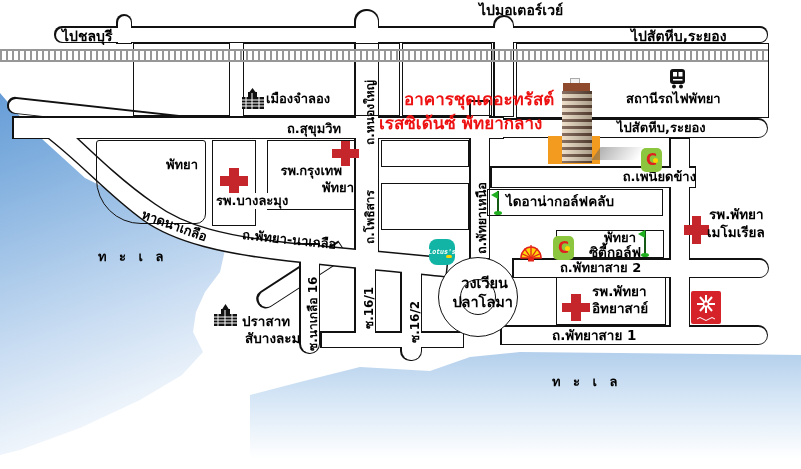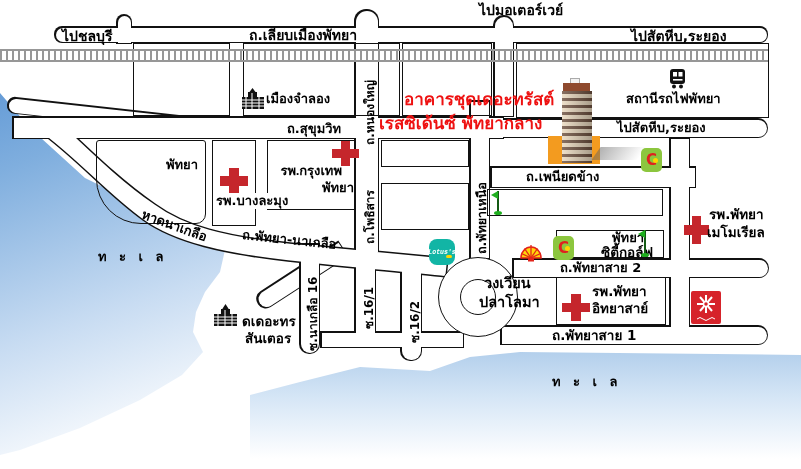--- a/index.html
+++ b/index.html
@@ -12,21 +12,21 @@
   .rf{position:absolute;background:#fff;}
   
   .cap{position:absolute;background:#111;}
   .cap>i{position:absolute;left:1.5px;top:1.5px;right:1.5px;bottom:1.5px;background:#fff;display:block;}
   
   .blk{position:absolute;border:1.3px solid #111;background:transparent;}
   
   .lb{position:absolute;font-weight:bold;font-size:13px;line-height:1.2;white-space:nowrap;}
   .vlb{position:absolute;writing-mode:vertical-rl;transform:rotate(180deg);
        font-weight:bold;font-size:12px;white-space:nowrap;}
-  .ctr{text-align:left;margin-left:36px;}
+  .ctr{text-align:right;}
   .rgt{text-align:right;}
   
   .cx{position:absolute;}
   .cx::before{content:"";position:absolute;left:32%;top:0;width:36%;height:100%;background:#c5262c;}
   .cx::after{content:"";position:absolute;top:32%;left:0;height:36%;width:100%;background:#c5262c;}
   
   .rail{position:absolute;border-top:2px solid #979797;border-bottom:2px solid #979797;
         background:repeating-linear-gradient(90deg,#979797 0 2px,rgba(0,0,0,0) 2px 6px);}
   
   .sea-left{position:absolute;left:0;top:0;width:270px;height:469px;
@@ -130,21 +130,20 @@
 
   <div class="plot" style="left:548px;top:136px;width:52px;height:28px;"></div>
   <div class="twr-shadow" style="left:596px;top:147px;width:46px;height:13px;"></div>
   <div class="abs" style="left:558px;top:83px;width:38px;height:80px;">
     <div class="twr-chim" style="left:12px;top:-5px;width:10px;height:7px;"></div>
     <div class="twr-cap" style="left:5px;top:0;width:27px;height:9px;"></div>
     <div class="twr-body" style="left:4px;top:8px;width:30px;height:72px;"></div>
   </div>
 
   <div class="lb" style="left:62px;top:28px;font-size:14px;">ไปชลบุรี</div>
-  <div class="lb" style="left:249px;top:27px;font-size:14px;">ถ.เลียบเมืองพัทยา</div>
   <div class="lb" style="left:479px;top:2px;font-size:14px;">ไปมอเตอร์เวย์</div>
   <div class="lb" style="left:631px;top:28px;font-size:14px;">ไปสัตหีบ,ระยอง</div>
 
   <svg class="abs" style="left:241px;top:88px;" width="24" height="23">
     <g fill="#111">
         <rect x="1" y="9" width="8" height="12"></rect>
         <rect x="7" y="4" width="9" height="17"></rect>
         <rect x="15" y="9" width="8" height="12"></rect>
         <polygon points="11.5,0 7,6 16,6"></polygon>
       </g>
@@ -181,20 +180,21 @@
   <div class="lb rgt" style="left:268px;top:180px;width:86px;">พัทยา</div>
   <div class="cx" style="left:220px;top:168px;width:28px;height:26px;"></div>
   <div class="lb" style="left:215px;top:193px;background:#fff;padding:0 1px;">รพ.บางละมุง</div>
 
   <div class="lb ctr" style="left:490px;top:169px;width:206px;">ถ.เพนียดข้าง</div>
   <svg class="abs" style="left:489px;top:189px;" width="16" height="27">
     <line x1="9" y1="2" x2="9" y2="23" stroke="#145a14" stroke-width="2"></line>
     <polygon points="9,2 2,6 9,10" fill="#1faf1f"></polygon>
       <ellipse cx="9" cy="24" rx="4" ry="2" fill="#1faf1f"></ellipse>
   </svg>
+  <div class="lb" style="left:506px;top:193px;font-size:13.5px;">ไดอาน่ากอล์ฟคลับ</div>
 
   <div class="lb" style="left:140px;top:218px;transform:rotate(20deg);">หาดนาเกลือ</div>
   <div class="lb" style="left:242px;top:232px;transform:rotate(6deg);">ถ.พัทยา-นาเกลือ</div>
 
   <div class="vlb" style="left:360px;top:67px;height:78px;">ถ.หนองใหญ่</div>
   <div class="vlb" style="left:360px;top:182px;height:62px;">ถ.โพธิสาร</div>
   <div class="vlb" style="left:472px;top:158px;height:96px;font-size:12.5px;">ถ.พัทยาเหนือ</div>
   <div class="vlb" style="left:303px;top:251px;height:100px;">ซ.นาเกลือ 16</div>
   <div class="vlb" style="left:359px;top:281px;height:48px;">ซ.16/1</div>
   <div class="vlb" style="left:405px;top:291px;height:52px;">ซ.16/2</div>
@@ -266,19 +266,19 @@
       </g>
     <g stroke="#fff" stroke-width="1">
         <line x1="2" y1="14" x2="25" y2="14"></line>
         <line x1="2" y1="17" x2="25" y2="17"></line>
         <line x1="2" y1="20" x2="25" y2="20"></line>
         <line x1="6" y1="9" x2="6" y2="23"></line>
         <line x1="13" y1="7" x2="13" y2="23"></line>
         <line x1="20" y1="9" x2="20" y2="23"></line>
       </g>
   </svg>
-  <div class="lb" style="left:242px;top:313px;font-size:13.5px;">ดเดอะทร</div>
-  <div class="lb" style="left:245px;top:330px;font-size:13.5px;">สันเตอร</div>
+  <div class="lb" style="left:242px;top:313px;font-size:13.5px;">ปราสาท</div>
+  <div class="lb" style="left:245px;top:330px;font-size:13.5px;">สับางละม</div>
 
   <div class="lb" style="left:98px;top:249px;letter-spacing:4px;">ท ะ เ ล</div>
   <div class="lb" style="left:552px;top:374px;letter-spacing:4px;">ท ะ เ ล</div>
 
 </div>
 
 </body></html>

